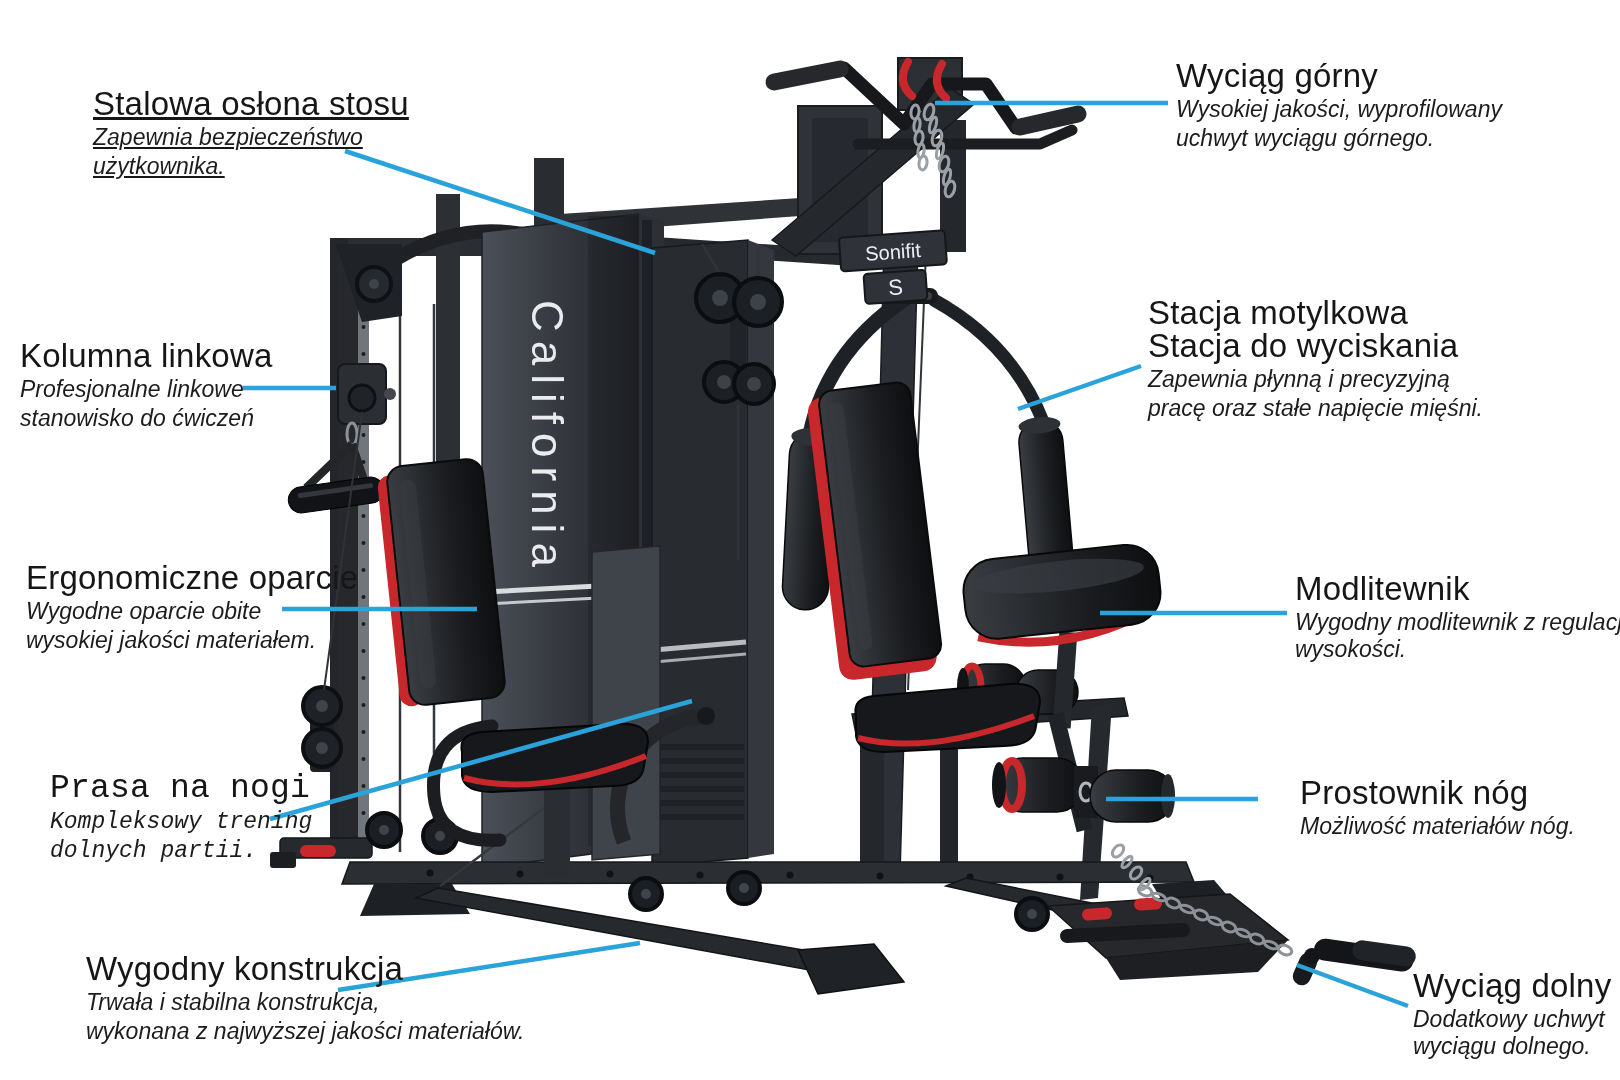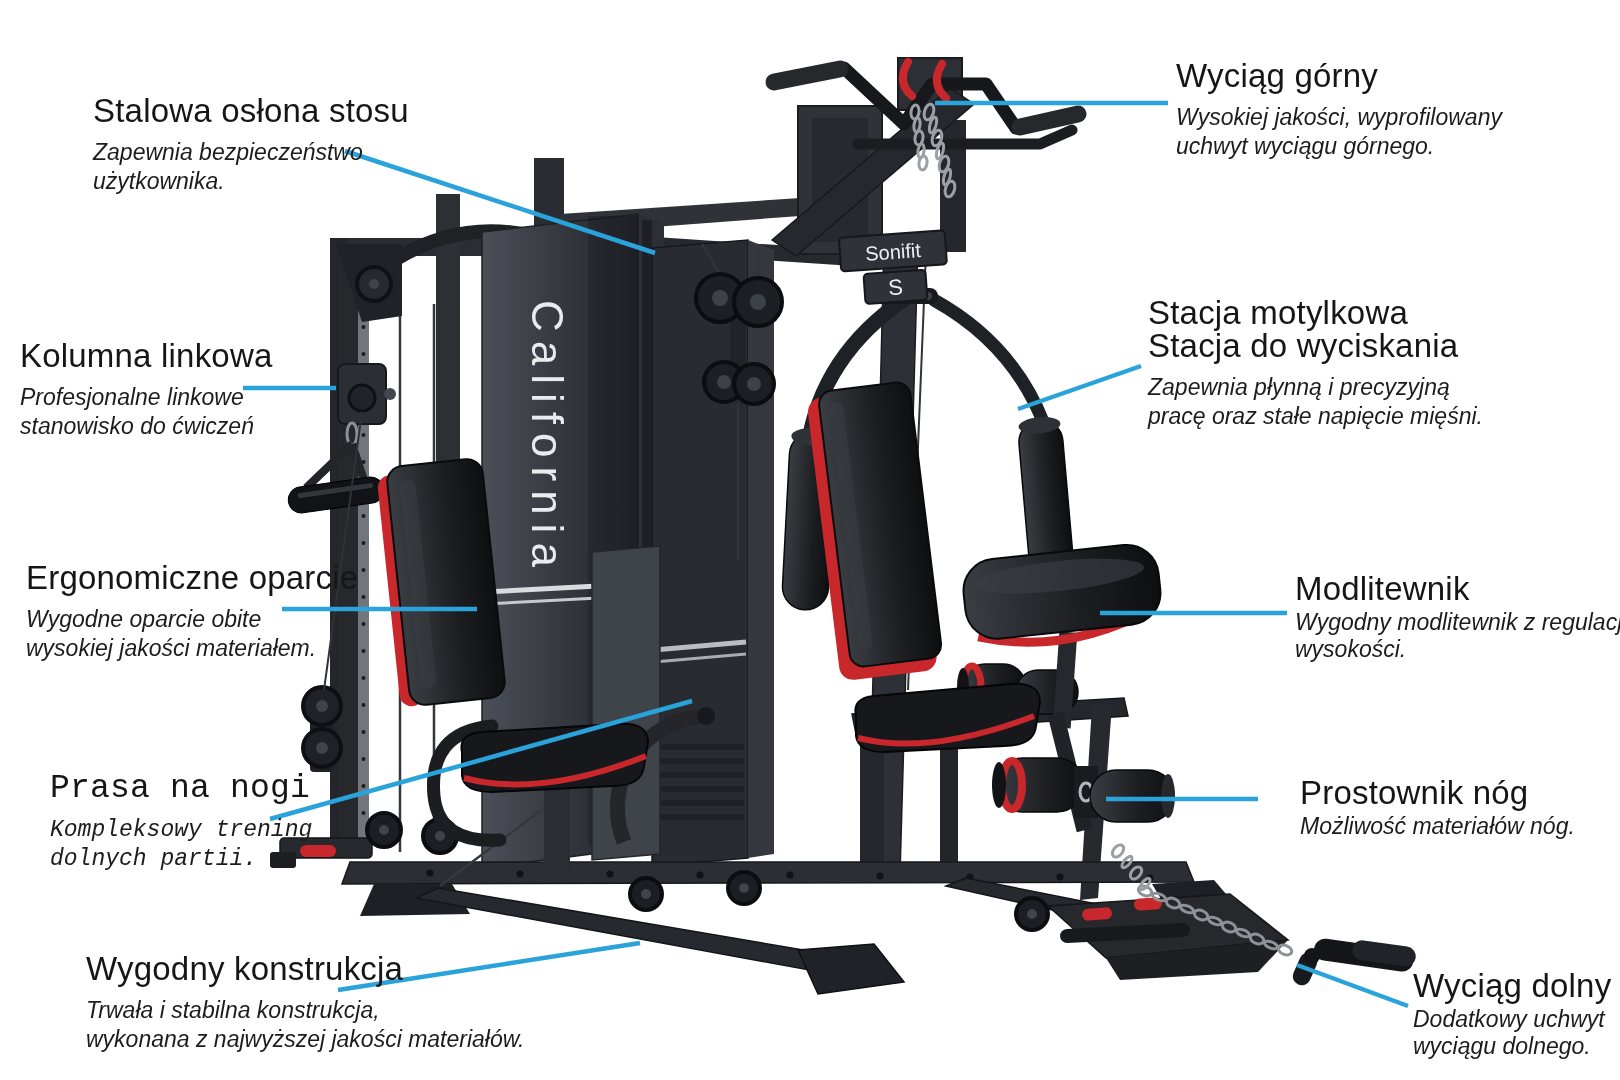--- a/index.html
+++ b/index.html
@@ -1,21 +1,21 @@
 <!DOCTYPE html>
 <html><head>
 <meta charset="utf-8">
 <style>
   html,body{margin:0;padding:0;width:1620px;height:1080px;background:#ffffff;overflow:hidden;
             font-family:"Liberation Sans", sans-serif;}
   .stage{position:relative;width:1620px;height:1080px;background:#fff;}
   svg{position:absolute;left:0;top:0;}
   .label{position:absolute;color:#161616;white-space:nowrap;}
   .label .title{font-size:33px;line-height:33px;font-weight:400;letter-spacing:.2px;}
-  .label .desc{font-style:italic;font-size:23px;line-height:29px;margin-top:11px;color:#1c1c1c;}
+  .label .desc{font-style:italic;font-size:23px;line-height:29px;margin-top:3px;color:#1c1c1c;}
   .label.tight .desc{line-height:27px;margin-top:4px;}
   svg text{font-family:"Liberation Sans", sans-serif;}
 </style>
 </head>
 <body>
 
 <div class="stage">
 
 <svg width="1620" height="1080" viewBox="0 0 1620 1080">
   <defs>
@@ -314,21 +314,21 @@
     <line x1="1018" y1="409" x2="1141" y2="366"></line>
     <line x1="282" y1="609" x2="477" y2="609"></line>
     <line x1="1100" y1="613" x2="1287" y2="613"></line>
     <line x1="270" y1="819" x2="692" y2="701"></line>
     <line x1="1106" y1="799" x2="1258" y2="799"></line>
     <line x1="338" y1="990" x2="640" y2="943"></line>
     <line x1="1297" y1="965" x2="1408" y2="1006"></line>
   </g>
 </svg>
 
-  <div class="label" style="left:93px;top:94px;">
+  <div class="label" style="left:93px;top:87px;text-decoration:underline;">
     <div class="title">Stalowa osłona stosu</div>
     <div class="desc">
       <div>Zapewnia bezpieczeństwo</div>
       <div>użytkownika.</div>
     </div>
   </div>
 
   <div class="label" style="left:1176px;top:59px;">
     <div class="title">Wyciąg górny</div>
     <div class="desc">

